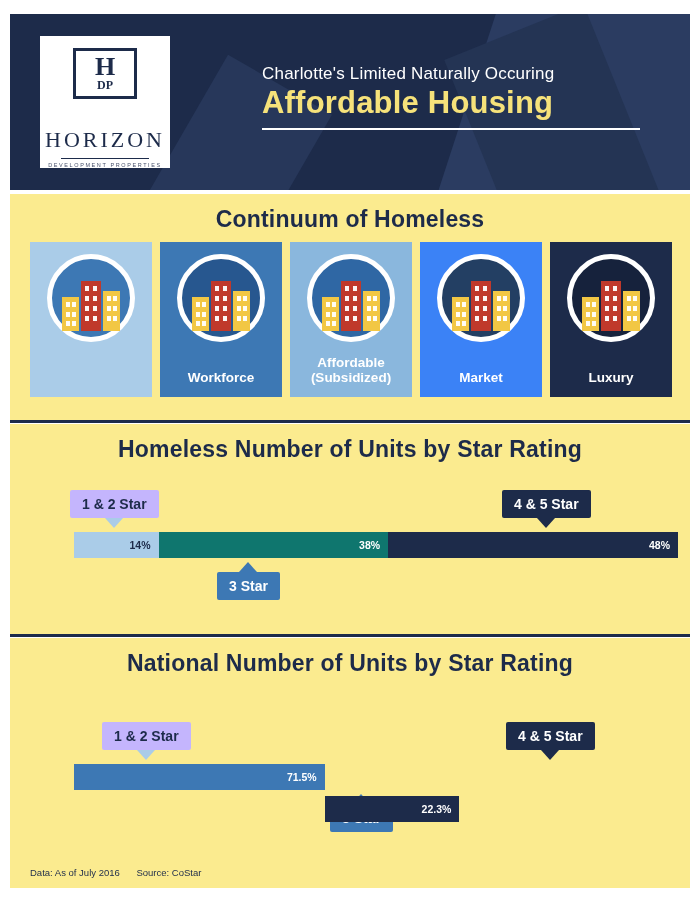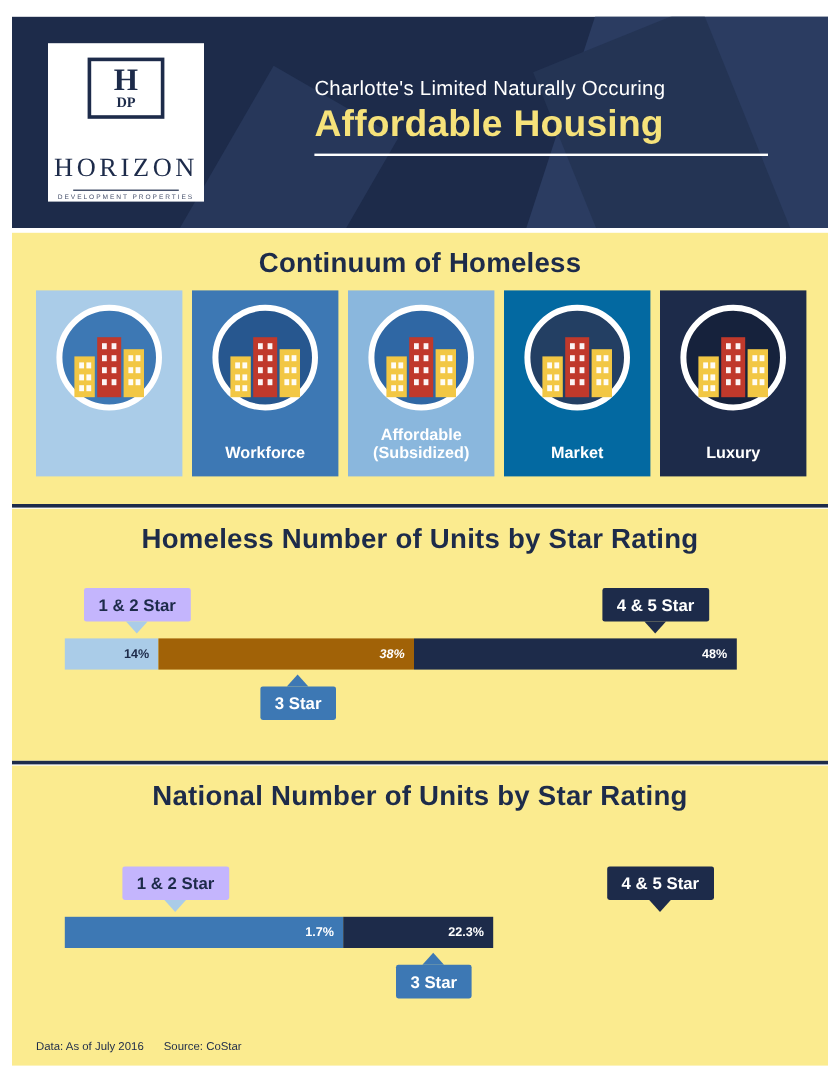--- a/index.html
+++ b/index.html
@@ -40,21 +40,21 @@
   .bld .b1{position:absolute;left:0;bottom:0;width:17px;height:34px;background:#f2c744;}
   .bld .b2{position:absolute;left:19px;bottom:0;width:20px;height:50px;background:#c0392b;}
   .bld .b3{position:absolute;left:41px;bottom:0;width:17px;height:40px;background:#f2c744;}
   .win{position:absolute;width:4px;height:5px;background:#ffffff;opacity:.95;}
 
   
   .sec-charlotte{top:424px;height:210px;}
   .sec-national{top:638px;height:250px;}
   .divider{position:absolute;left:10px;width:680px;height:3px;background:#1d2b4a;}
 
-  .barwrap{position:absolute;left:44px;width:560px;height:26px;display:flex;}
+  .barwrap{position:absolute;left:64px;width:604px;height:26px;display:flex;}
   .seg{height:26px;display:flex;align-items:center;position:relative;}
   .seg span{position:absolute;right:8px;font-size:10.5px;font-weight:bold;color:#ffffff;}
   .seg.pale span{color:#1d2b4a;}
 
   .callout{position:absolute;padding:6px 12px;font-size:14px;font-weight:bold;border-radius:2px;white-space:nowrap;}
   .callout .tip{position:absolute;width:0;height:0;border-left:9px solid transparent;border-right:9px solid transparent;}
   .callout.down .tip{bottom:-10px;left:50%;margin-left:-9px;border-top:10px solid;}
   .callout.up .tip{top:-10px;left:50%;margin-left:-9px;border-bottom:10px solid;}
 
   .c-pale{background:#c4b5fd;color:#1d2b4a;}
@@ -179,21 +179,21 @@
               <i class="win" style="left: 45px; bottom: 30px;"></i>
               <i class="win" style="left: 51px; bottom: 30px;"></i>
               <i class="win" style="left: 45px; bottom: 20px;"></i>
               <i class="win" style="left: 51px; bottom: 20px;"></i>
               <i class="win" style="left: 45px; bottom: 10px;"></i>
               <i class="win" style="left: 51px; bottom: 10px;"></i>
             </div>
           </div>
           <div class="card-label" style="color: rgb(255, 255, 255);">Affordable (Subsidized)</div>
         </div>
-        <div class="card" style="background: #0369a1;">
+        <div class="card" style="background: #3b82f6;">
           <div class="circle" style="background: rgb(35, 63, 99);">
             <div class="bld">
               <div class="b1"></div>
               <div class="b2"></div>
               <div class="b3"></div>
               <i class="win" style="left: 4px; bottom: 24px;"></i>
               <i class="win" style="left: 10px; bottom: 24px;"></i>
               <i class="win" style="left: 4px; bottom: 14px;"></i>
               <i class="win" style="left: 10px; bottom: 14px;"></i>
               <i class="win" style="left: 4px; bottom: 5px;"></i>
@@ -263,21 +263,21 @@
     </div>
     <div class="callout c-mid up" style="left:207px;top:148px;">
       <span>3 Star</span>
       <i class="tip"></i>
     </div>
 
     <div class="barwrap" id="bar-charlotte" style="top:108px;">
         <div class="seg pale" style="width: 14%; background: rgb(170, 204, 232);">
           <span>14%</span>
         </div>
-        <div class="seg" style="width: 38%; background: #a16207; font-style: italic;">
+        <div class="seg" style="width: 38%; background: #0f766e;">
           <span>38%</span>
         </div>
         <div class="seg" style="width: 48%; background: rgb(29, 43, 74);">
           <span>48%</span>
         </div>
       </div>
   </div>
   <div class="divider" style="top:634px;"></div>
 
   <div class="sec sec-national">
@@ -291,23 +291,23 @@
       <span>4 &amp; 5 Star</span>
       <i class="tip"></i>
     </div>
     <div class="callout c-mid up" style="left:320px;top:166px;">
       <span>3 Star</span>
       <i class="tip"></i>
     </div>
 
     <div class="barwrap" id="bar-national" style="top:126px;">
         <div class="seg" style="width: 41.5%; background: rgb(61, 120, 180);">
-          <span>1.7%</span>
-        </div>
-        <div class="seg" style="width: 22.3%; background: rgb(29, 43, 74);">
+          <span>71.5%</span>
+        </div>
+        <div class="seg" style="width: 22.3%; background: rgb(29, 43, 74); margin-top: 32px;">
           <span>22.3%</span>
         </div>
       </div>
 
     <div class="footnote">
       <span>Data: As of July 2016</span>
       <span>Source: CoStar</span>
     </div>
   </div>
 

